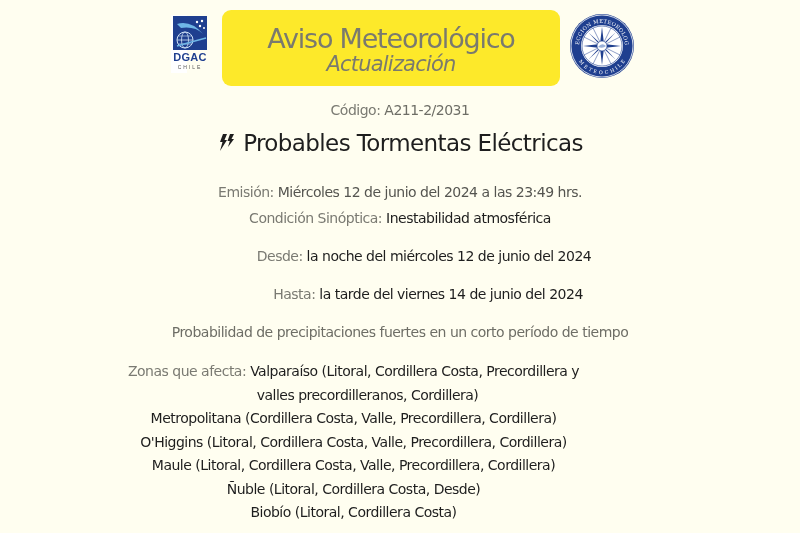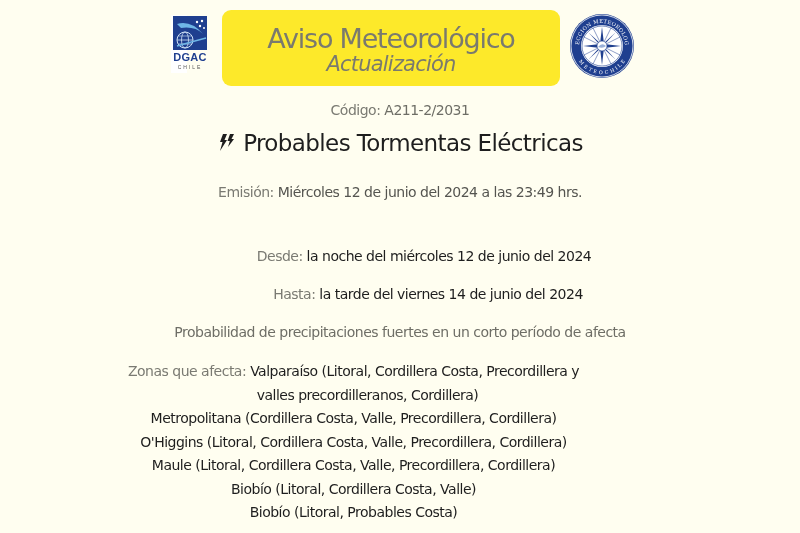--- a/index.html
+++ b/index.html
@@ -239,36 +239,40 @@
         <polygon points="13,2 17,2 14.5,7 17,7 11,15 12.8,9 10.5,9" fill="#1e1e1e"></polygon>
       </svg>
     </span><span>Probables Tormentas Eléctricas</span>
   </div>
 
   <div class="line emision">
     <span class="label">Emisión:</span>
     <span class="value">Miércoles 12 de junio del 2024 a las 23:49 hrs.</span>
   </div>
 
+  <div class="line condicion">
+    <span class="label">Condición Sinóptica:</span>
+    <span class="value">Inestabilidad atmosférica</span>
+  </div>
 
   <div class="line desde">
     <span class="label">Desde:</span>
     <span class="value">la noche del miércoles 12 de junio del 2024</span>
   </div>
 
   <div class="line hasta">
     <span class="label">Hasta:</span>
     <span class="value">la tarde del viernes 14 de junio del 2024</span>
   </div>
 
-  <div class="line prob">Probabilidad de precipitaciones fuertes en un corto período de afecta</div>
+  <div class="line prob">Probabilidad de precipitaciones fuertes en un corto período de tiempo</div>
 
   <div class="zones">
     <span class="zone"><span class="label">Zonas que afecta:</span> <span>Valparaíso (Litoral, Cordillera Costa, Precordillera y</span></span>
     <span class="zone"><span style="margin-left:28px">valles precordilleranos, Cordillera)</span></span>
     <span class="zone">Metropolitana (Cordillera Costa, Valle, Precordillera, Cordillera)</span>
     <span class="zone">O'Higgins (Litoral, Cordillera Costa, Valle, Precordillera, Cordillera)</span>
     <span class="zone">Maule (Litoral, Cordillera Costa, Valle, Precordillera, Cordillera)</span>
-    <span class="zone">Biobío (Litoral, Cordillera Costa, Valle)</span>
-    <span class="zone">Biobío (Litoral, Probables Costa)</span>
+    <span class="zone">Ñuble (Litoral, Cordillera Costa, Desde)</span>
+    <span class="zone">Biobío (Litoral, Cordillera Costa)</span>
   </div>
 
 </div>
 
 </body></html>

